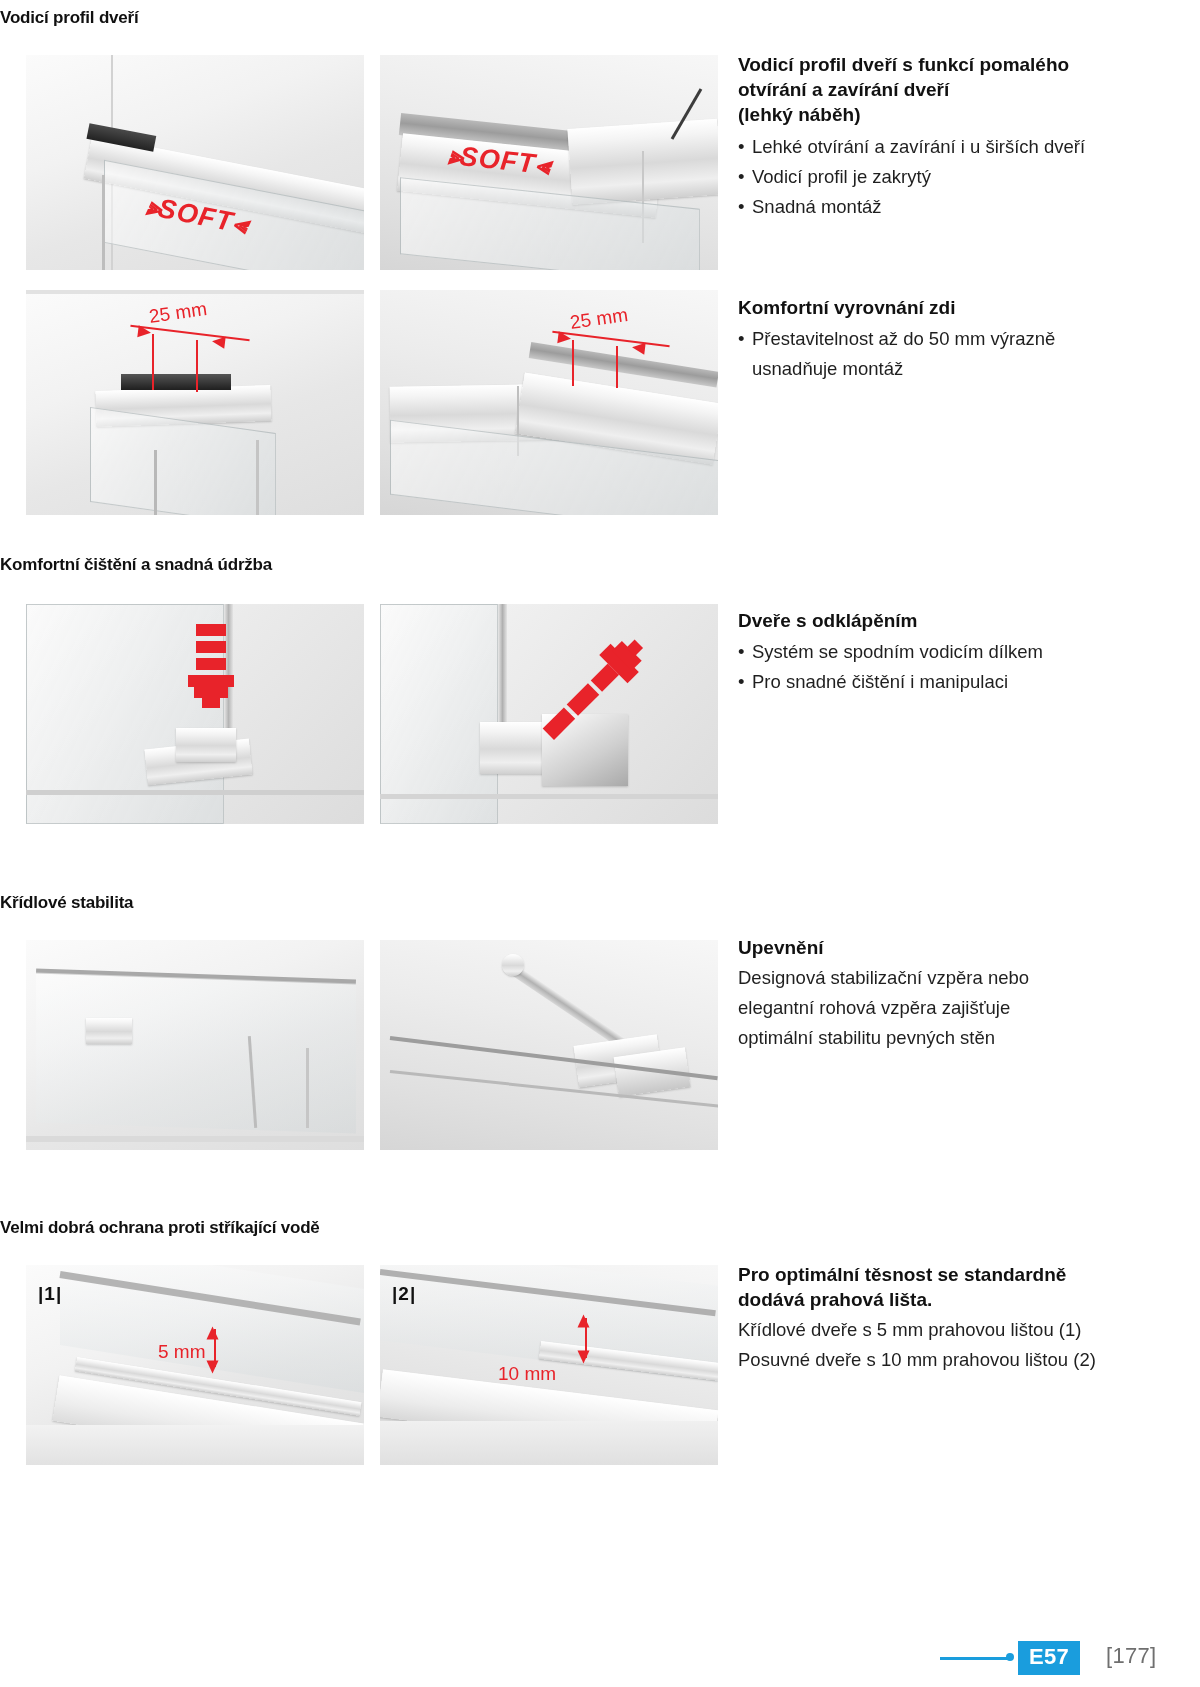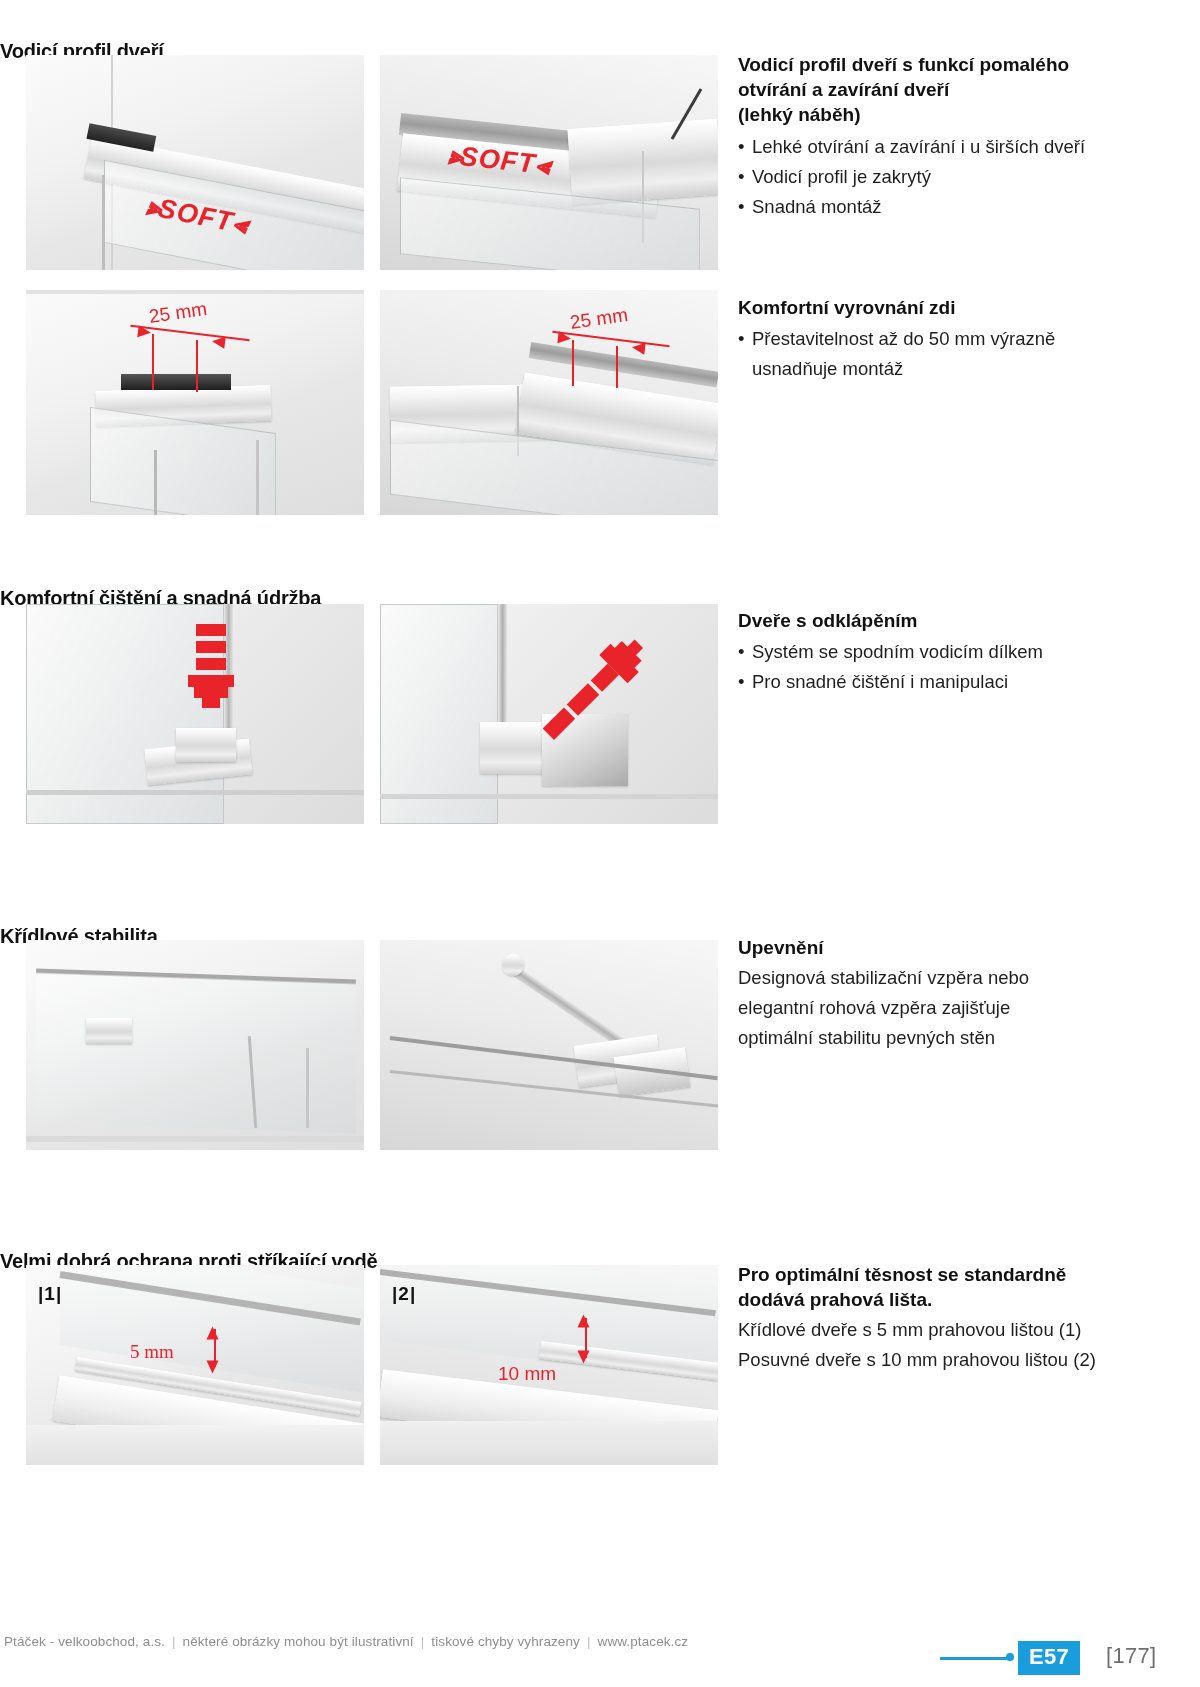--- a/index.html
+++ b/index.html
@@ -11,26 +11,25 @@
     font-family: "Liberation Sans", sans-serif;
     color: #1a1a1a;
     overflow: hidden;
   }
 
   .page { position: relative; width: 1200px; height: 1687px; }
 
   
   .section-title {
     position: absolute;
-    font-size: 20px;
+    font-size: 17px;
     font-weight: bold;
     color: #101010;
     letter-spacing: -0.2px;
     white-space: nowrap;
-    margin-top: 32px;
   }
 
   
   .photo {
     position: absolute;
     overflow: hidden;
     background: #efefef;
   }
   .photo .bg {
     position: absolute;
@@ -357,21 +356,21 @@
   <div class="section-title" style="left:0px; top:1218px;">Velmi dobrá ochrana proti stříkající vodě</div>
 
   <div class="photo" style="left:26px; top:1265px; width:338px; height:200px;">
     <div class="bg wall-a"></div>
     <div class="glass" style="left:34px; top:0px; width:304px; height:104px; transform:skewY(9deg); border:none; background:linear-gradient(170deg,rgba(255,255,255,.55),rgba(210,216,218,.4));"></div>
     <div class="bar-dark" style="left:34px; top:6px; width:304px; height:7px; transform:rotate(9deg); transform-origin:left center; background:#b4b4b4;"></div>
     <div class="bar" style="left:50px; top:92px; width:288px; height:14px; transform:rotate(9deg); transform-origin:left center;"></div>
     <div class="bar" style="left:30px; top:110px; width:308px; height:46px; transform:rotate(9deg); transform-origin:left center; background:linear-gradient(180deg,#ffffff,#ededed 60%,#dcdcdc);"></div>
     <div class="edge" style="left:0px; top:160px; width:338px; height:40px; background:linear-gradient(180deg,#f2f2f2,#e2e2e2);"></div>
 
-    <div class="dim-label" style="left:104px; top:76px;font-family:Liberation Serif, serif;">5 mm</div>
+    <div class="dim-label" style="left:132px; top:76px;">5 mm</div>
     <div class="dim-line" style="left:170px; top:82px; width:38px; height:2px; transform:rotate(90deg);"></div>
     <div class="arrow-l" style="left:180px; top:62px; transform:rotate(90deg);"></div>
     <div class="arrow-r" style="left:180px; top:96px; transform:rotate(90deg);"></div>
     <div class="callout" style="left:12px; top:18px;">|1|</div>
   </div>
 
   <div class="photo" style="left:380px; top:1265px; width:338px; height:200px;">
     <div class="bg wall-b"></div>
     <div class="glass" style="left:0px; top:0px; width:338px; height:96px; transform:skewY(7deg); border:none; background:linear-gradient(170deg,rgba(255,255,255,.5),rgba(208,214,216,.4));"></div>
     <div class="bar-dark" style="left:0px; top:4px; width:338px; height:6px; transform:rotate(7deg); transform-origin:left center; background:#b0b0b0;"></div>
@@ -386,22 +385,19 @@
     <div class="callout" style="left:12px; top:18px;">|2|</div>
   </div>
 
   <div class="textblock" style="left:738px; top:1262px;">
     <div class="tb-title">Pro optimální těsnost se standardně</div>
     <div class="tb-title" style="margin-bottom:3px;">dodává prahová lišta.</div>
     <div class="tb-line">Křídlové dveře s 5 mm prahovou lištou (1)</div>
     <div class="tb-line">Posuvné dveře s 10 mm prahovou lištou (2)</div>
   </div>
 
-  <div class="footer">
-    <span>Ptáček - velkoobchod, a.s.</span><span class="sep">|</span><span>některé obrázky mohou být ilustrativní</span><span class="sep">|</span><span>tiskové chyby vyhrazeny</span><span class="sep">|</span><span>www.ptacek.cz</span>
-  </div>
 
   <div class="foot-rule"></div>
   <div class="foot-dot"></div>
   <div class="page-badge">E57</div>
   <div class="page-num">[177]</div>
 
 </div>
 
 </body></html>

